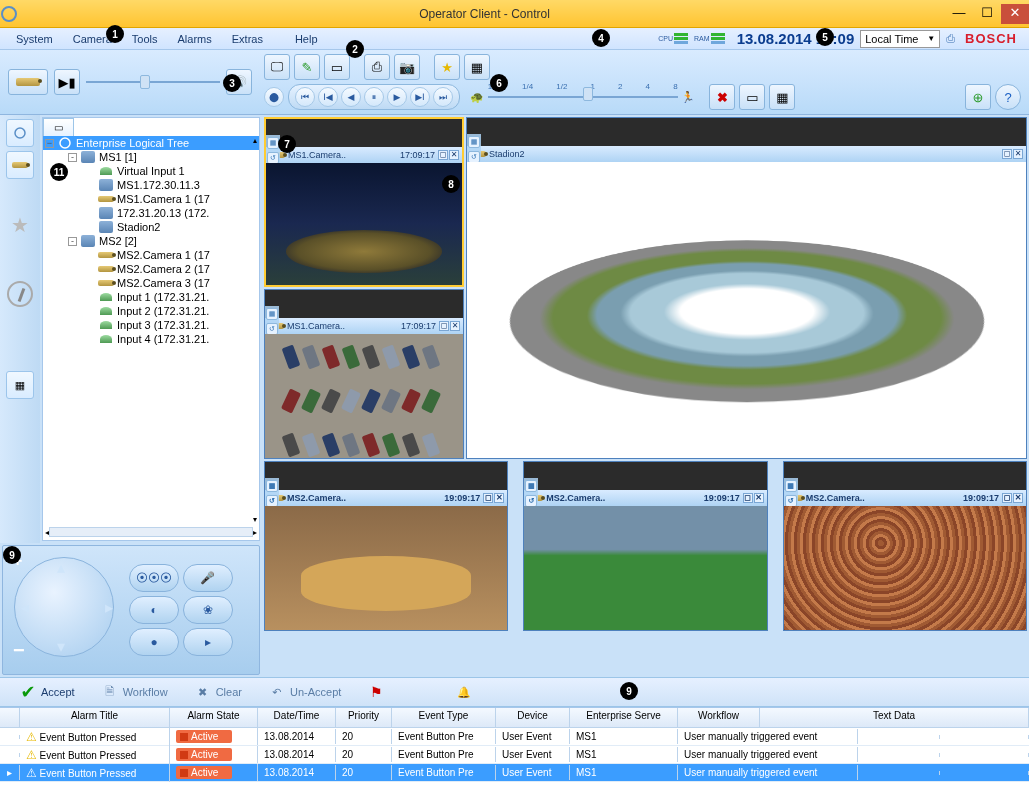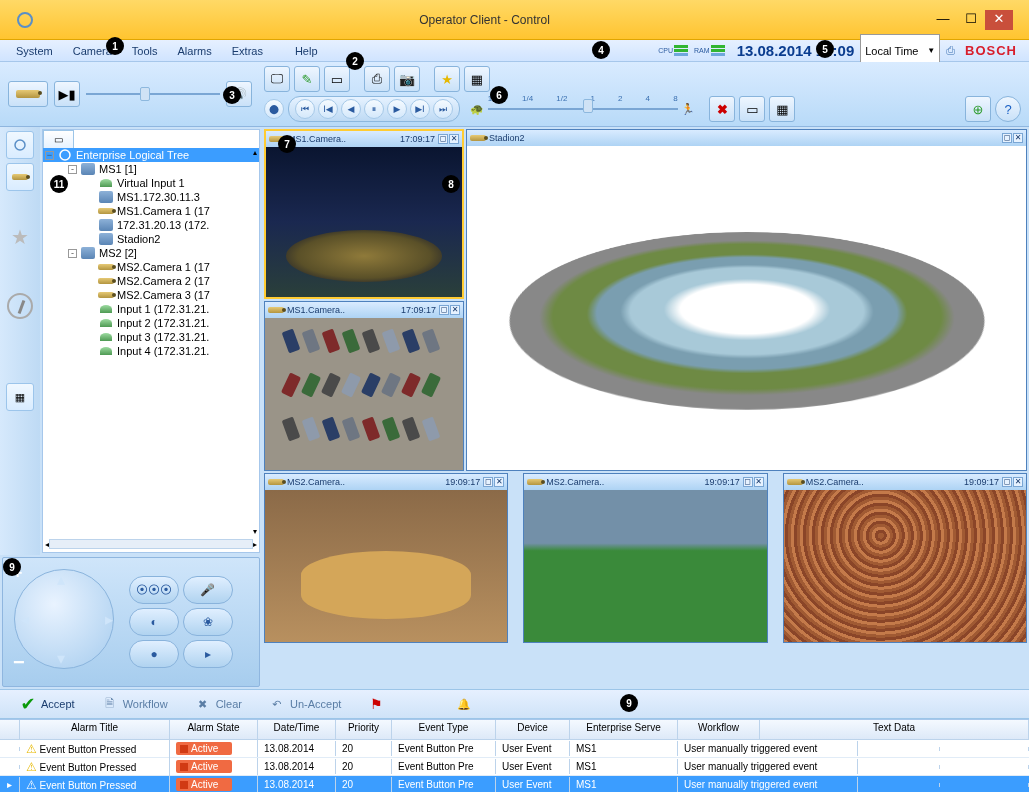--- a/index.html
+++ b/index.html
@@ -1,31 +1,31 @@
 <!DOCTYPE html>
 <html><head>
 <meta charset="utf-8">
 <style>
 * { box-sizing: border-box; margin: 0; padding: 0; font-family: 'Segoe UI', Tahoma, Arial, sans-serif; }
 body { width: 1029px; height: 792px; background: #fff; overflow: hidden; font-size: 11px; }
 
 
-.titlebar { height: 40px; background: linear-gradient(#ffd966,#ffc430); display: flex; align-items: center; padding: 0 16px; border-bottom: 1px solid #e0a500; }
+.titlebar { height: 28px; background: linear-gradient(#ffd966,#ffc430); display: flex; align-items: center; padding: 0 0; border-bottom: 1px solid #e0a500; }
 .titlebar .icon { width: 18px; height: 18px; margin-right: 6px; }
 .titlebar .title { flex: 1; text-align: center; color: #333; font-size: 12px; }
 .titlebar .win-btns { display: flex; gap: 0; }
 .titlebar .win-btn { width: 28px; height: 20px; text-align: center; line-height: 18px; font-size: 13px; }
 .titlebar .close { background: #c94f3b; color: #fff; }
 
 
 .menubar { height: 22px; background: linear-gradient(#e6f0ff,#d0e4ff); display: flex; align-items: center; padding: 0 6px; border-bottom: 1px solid #a6c7eb; position: relative; }
 .menubar .mitem { padding: 2px 10px; color: #1a3c6e; }
 .menubar .spacer { flex: 1; }
 .menubar .datetime { color: #0a3c8f; font-weight: bold; font-size: 15px; margin: 0 6px; }
-.menubar .tz { width: 80px; height: 18px; background: #fff; border: 1px solid #999; font-size: 11px; padding: 16px 4px; display: flex; align-items: center; }
+.menubar .tz { width: 80px; height: 18px; background: #fff; border: 1px solid #999; font-size: 11px; padding: 0 4px; display: flex; align-items: center; }
 .menubar .tz .chev { margin-left: auto; font-size: 8px; }
 .menubar .bosch { color: #d81e2c; font-weight: bold; letter-spacing: 1px; margin: 0 6px 0 10px; font-size: 13px; }
 .resource-icon { display: inline-flex; align-items: center; gap: 1px; margin-right: 6px; }
 .res-label { font-size: 7px; color: #2a5a9f; }
 .res-bars { display: flex; flex-direction: column; gap: 1px; }
 .res-bar { width: 14px; height: 3px; }
 .res-bar.g { background: #31b531; }
 .res-bar.b { background: #6fa7dc; }
 
 
@@ -76,31 +76,31 @@
 .ptz .plus { position: absolute; left: 4px; top: 0; color: #fff; font-size: 16px; font-weight: bold; }
 .ptz .minus { position: absolute; left: 4px; bottom: 0; color: #fff; font-size: 20px; font-weight: bold; }
 .ptz-btns { display: grid; grid-template-columns: repeat(2, 50px); grid-auto-rows: 28px; gap: 4px; align-content: start; margin-top: 12px; }
 .ptz-btn { background: linear-gradient(#e0efff,#b0d3f0); border: 1px solid #89b3dc; border-radius: 14px; display: flex; align-items: center; justify-content: center; font-size: 12px; color: #2a5a9f; }
 
 
 .video-area { flex: 1; display: flex; }
 .tiles { flex: 1; padding: 2px; display: grid; grid-template-columns: 200px 1fr; grid-template-rows: 170px 170px 170px; gap: 2px; }
 .tile { border: 1px solid #4e81bd; display: flex; flex-direction: column; background: #2b2b2b; position: relative; }
 .tile.sel { border: 2px solid #ffcc33; }
-.tile-hdr { height: 16px; background: linear-gradient(#d9ebff,#aed3f4); display: flex; align-items: center; font-size: 9px; padding: 0 3px; gap: 3px; color: #1a3c6e; }
+.tile-hdr { height: 16px; background: linear-gradient(#d9ebff,#aed3f4); display: flex; align-items: center; font-size: 9px; padding: 0 3px; gap: 3px; color: #1a3c6e; margin-top: 28px; }
 .tile-hdr .t-title { flex: 1; overflow: hidden; white-space: nowrap; }
 .tile-hdr .t-time { }
 .tile-hdr .t-btns { display: flex; gap: 1px; }
 .tile-hdr .t-btn { width: 10px; height: 10px; border: 1px solid #7aa6d4; background: #e6f2ff; font-size: 8px; text-align: center; line-height: 8px; }
 .tile-body { flex: 1; position: relative; overflow: hidden; }
 .tile-strip { position: absolute; left: 0; top: 16px; width: 14px; bottom: 0; background: rgba(174,211,244,.85); display: flex; flex-direction: column; gap: 3px; padding: 2px 1px; }
 .tile-strip .si { width: 12px; height: 12px; background: #e6f2ff; border: 1px solid #8db8de; border-radius: 2px; font-size: 7px; display: flex; align-items: center; justify-content: center; color: #3070b0; }
 
 .big-tile { grid-column: 2; grid-row: 1 / span 2; }
-.bottom-row { grid-column: 1 / span 2; display: grid; grid-template-columns: repeat(3, 1fr); gap: 15px; }
+.bottom-row { grid-column: 1 / span 2; display: grid; grid-template-columns: repeat(3, 1fr); gap: 15px; font-weight: bold; }
 
 
 .scene { position: absolute; inset: 0; }
 .scene.night { background: linear-gradient(#0a1530 0%, #1a2850 50%, #2a3f3a 100%); }
 .scene.night::after { content: ''; position: absolute; left: 10%; right: 10%; top: 55%; bottom: 10%; background: radial-gradient(ellipse at center, #8f7a3a 0%, #5a5028 60%, #2b2b2b 80%); border-radius: 50%; }
 .scene.parking { background: #9a9488; }
 .scene.parking .car { position: absolute; width: 12px; height: 22px; border-radius: 2px; }
 .scene.white { background: #fff; }
 .stadium3d { position: absolute; left: 8%; right: 8%; top: 12%; bottom: 12%; }
 .std-outer { position: absolute; inset: 0; background: radial-gradient(ellipse at center, #fff 0 20%, #a8c9d8 25% 35%, #7a9eb0 38% 45%, #6e8a44 48% 58%, #888 62% 100%); border-radius: 50%; transform: perspective(600px) rotateX(45deg); }

